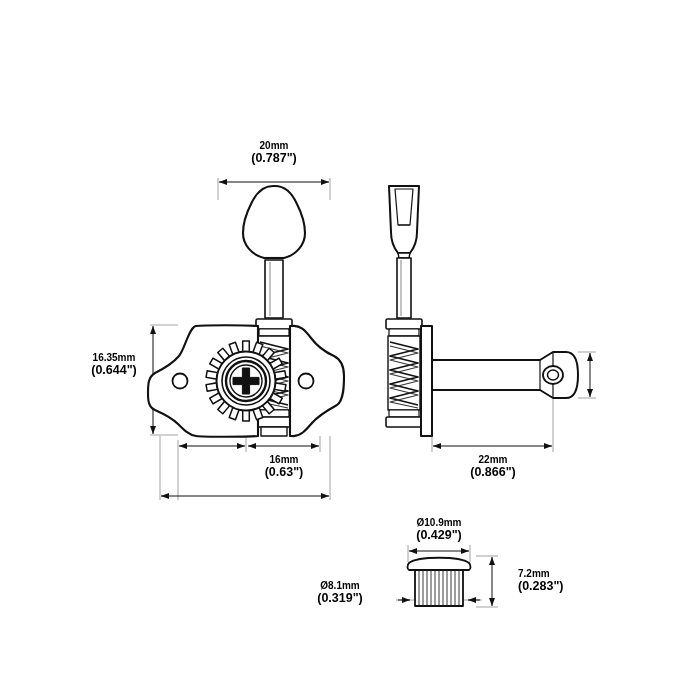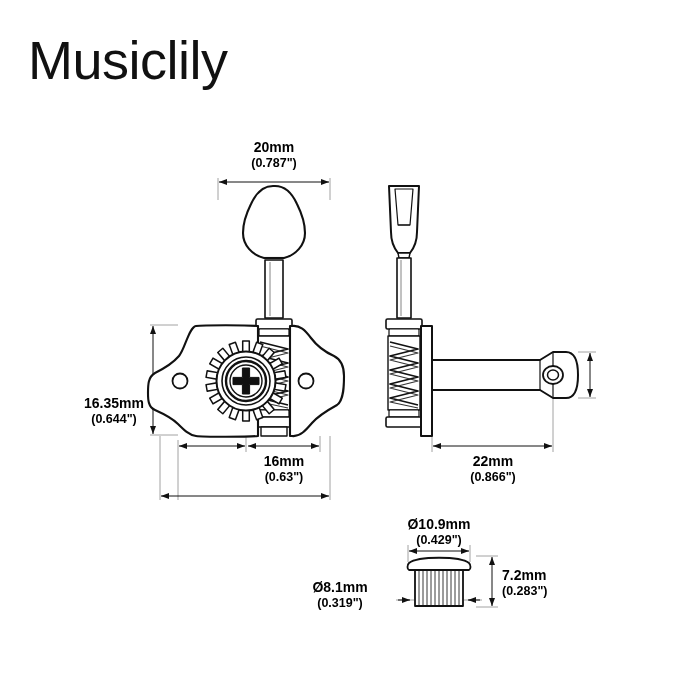--- a/index.html
+++ b/index.html
@@ -12,31 +12,30 @@
   #stage{position:absolute;inset:0;width:700px;height:700px;}
   .brand{
     position:absolute;left:28px;top:33px;
     font-size:54px;font-weight:400;color:#111111;
     letter-spacing:-0.5px;line-height:1;white-space:nowrap;
   }
   .dimlabel{
     position:absolute;text-align:center;color:#000;
     font-weight:bold;line-height:1.12;white-space:nowrap;
   }
-  .dimlabel .mm{font-size:14px;display:block;}
+  .dimlabel .mm{font-size:10px;display:block;}
   .dimlabel .in{font-size:12.5px;display:block;}
   .dimlabel.left-al{text-align:left;}
   svg{position:absolute;left:0;top:0;}
 </style>
 </head>
 <body>
 
 <div id="stage">
 
-  <div class="brand">Musiclily</div>
 
   <svg width="700" height="700" viewBox="0 0 700 700">
     <defs>
       <marker id="ar" markerWidth="9" markerHeight="9" refX="8" refY="3" orient="auto">
         <path d="M0,0 L8,3 L0,6 z" fill="#111"></path>
       </marker>
       <marker id="al" markerWidth="9" markerHeight="9" refX="0" refY="3" orient="auto">
         <path d="M8,0 L0,3 L8,6 z" fill="#111"></path>
       </marker>
     </defs>
@@ -220,21 +219,21 @@
       </g>
     </g>
 
   </svg>
 
   <div class="dimlabel" style="left:219px;top:140px;width:110px;">
     <span class="mm">20mm</span>
     <span class="in">(0.787")</span>
   </div>
 
-  <div class="dimlabel" style="left:62px;top:352px;width:104px;margin-top:44px;">
+  <div class="dimlabel" style="left:62px;top:352px;width:104px;">
     <span class="mm">16.35mm</span>
     <span class="in">(0.644")</span>
   </div>
 
 
   <div class="dimlabel" style="left:241px;top:454px;width:86px;">
     <span class="mm">16mm</span>
     <span class="in">(0.63")</span>
   </div>
 
@@ -248,18 +247,18 @@
   <div class="dimlabel" style="left:383px;top:517px;width:112px;">
     <span class="mm">Ø10.9mm</span>
     <span class="in">(0.429")</span>
   </div>
 
   <div class="dimlabel" style="left:289px;top:568px;width:102px;margin-top:12px;">
     <span class="mm">Ø8.1mm</span>
     <span class="in">(0.319")</span>
   </div>
 
-  <div class="dimlabel left-al" style="left:502px;top:568px;width:96px;">
+  <div class="dimlabel left-al" style="left:518px;top:568px;width:96px;">
     <span class="mm">7.2mm</span>
     <span class="in">(0.283")</span>
   </div>
 
 </div>
 
 </body></html>

